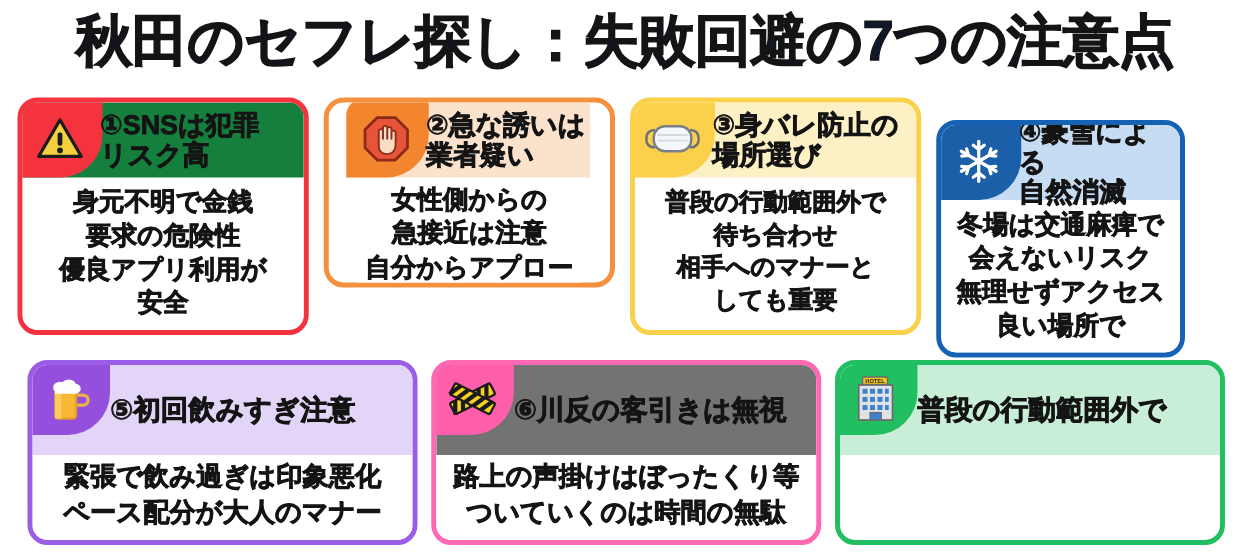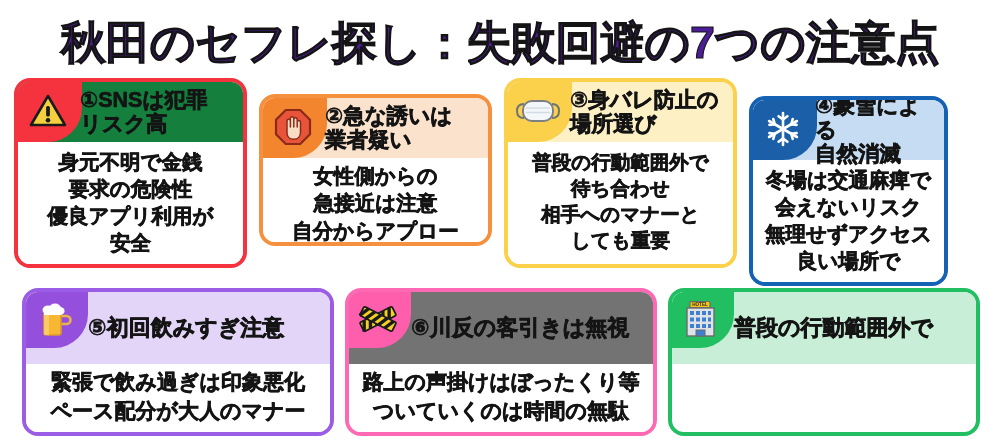--- a/index.html
+++ b/index.html
@@ -16,30 +16,30 @@
     position: relative;
     width: 1000px;
     height: 446px;
     background: #ffffff;
   }
 
   
   .title {
     position: absolute;
     left: 0;
-    top: 12px;
+    top: 2px;
     width: 1000px;
     height: 62px;
     display: flex;
     align-items: center;
     justify-content: center;
     font-size: 45px;
     font-weight: 900;
     letter-spacing: -0.5px;
-    color: #4c1d95;
+    color: #0f172a;
     white-space: nowrap;
     -webkit-text-stroke: 1.1px #141414;
   }
 
   
   .card {
     position: absolute;
     background: #ffffff;
     border-style: solid;
     border-width: 4px;
@@ -138,21 +138,21 @@
         </div>
         <div class="card-title">①SNSは犯罪
 リスク高</div>
       </div>
       <div class="card-body">身元不明で金銭
 要求の危険性
 優良アプリ利用が
 安全</div>
     </div>
 
-    <div class="card" style="left:259px; top:94px; width:233px; height:152px; border-color:#f5913e;">
+    <div class="card" style="left:259px; top:78px; width:233px; height:152px; border-color:#f5913e;align-items:center;">
       <div class="card-header" style="background:#fbe2cc;">
         <div class="icon-badge" style="background:#f2852e;">
           <span class="icon-glyph">
             <svg class="ico" width="38" height="38" viewBox="0 0 38 38" aria-hidden="true">
               <path d="M11.8 2 H26.2 L36 11.8 V26.2 L26.2 36 H11.8 L2 26.2 V11.8 Z" fill="#e8543a" stroke="#8c2a18" stroke-width="2.2" stroke-linejoin="round"></path>
               <path d="M13 20.5 v-7.5 a1.7 1.7 0 0 1 3.4 0 v6 v-8.6 a1.7 1.7 0 0 1 3.4 0 v8.6 v-7.6
                        a1.7 1.7 0 0 1 3.4 0 v7.6 v-5.2 a1.7 1.7 0 0 1 3.3 0 v10.4
                        c0 4.2 -2.8 7.1 -6.8 7.1 c-4 0 -6.7 -2.6 -6.7 -6.6 z" fill="#f8dcc3" stroke="#8c2a18" stroke-width="1.5" stroke-linejoin="round"></path>
             </svg>
           </span>

